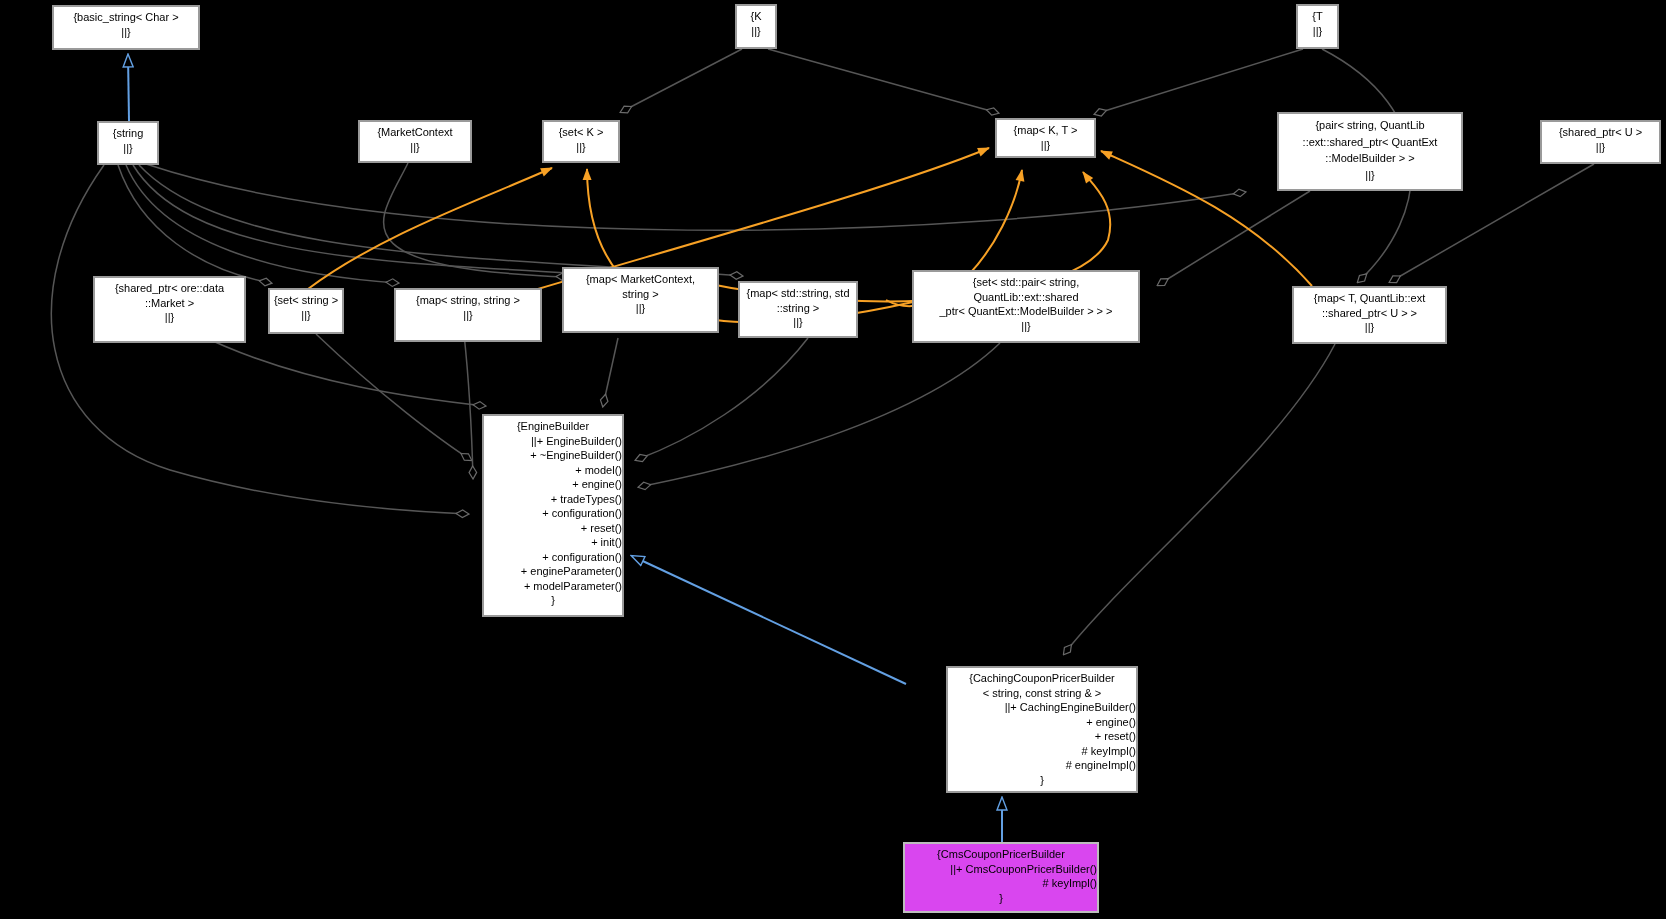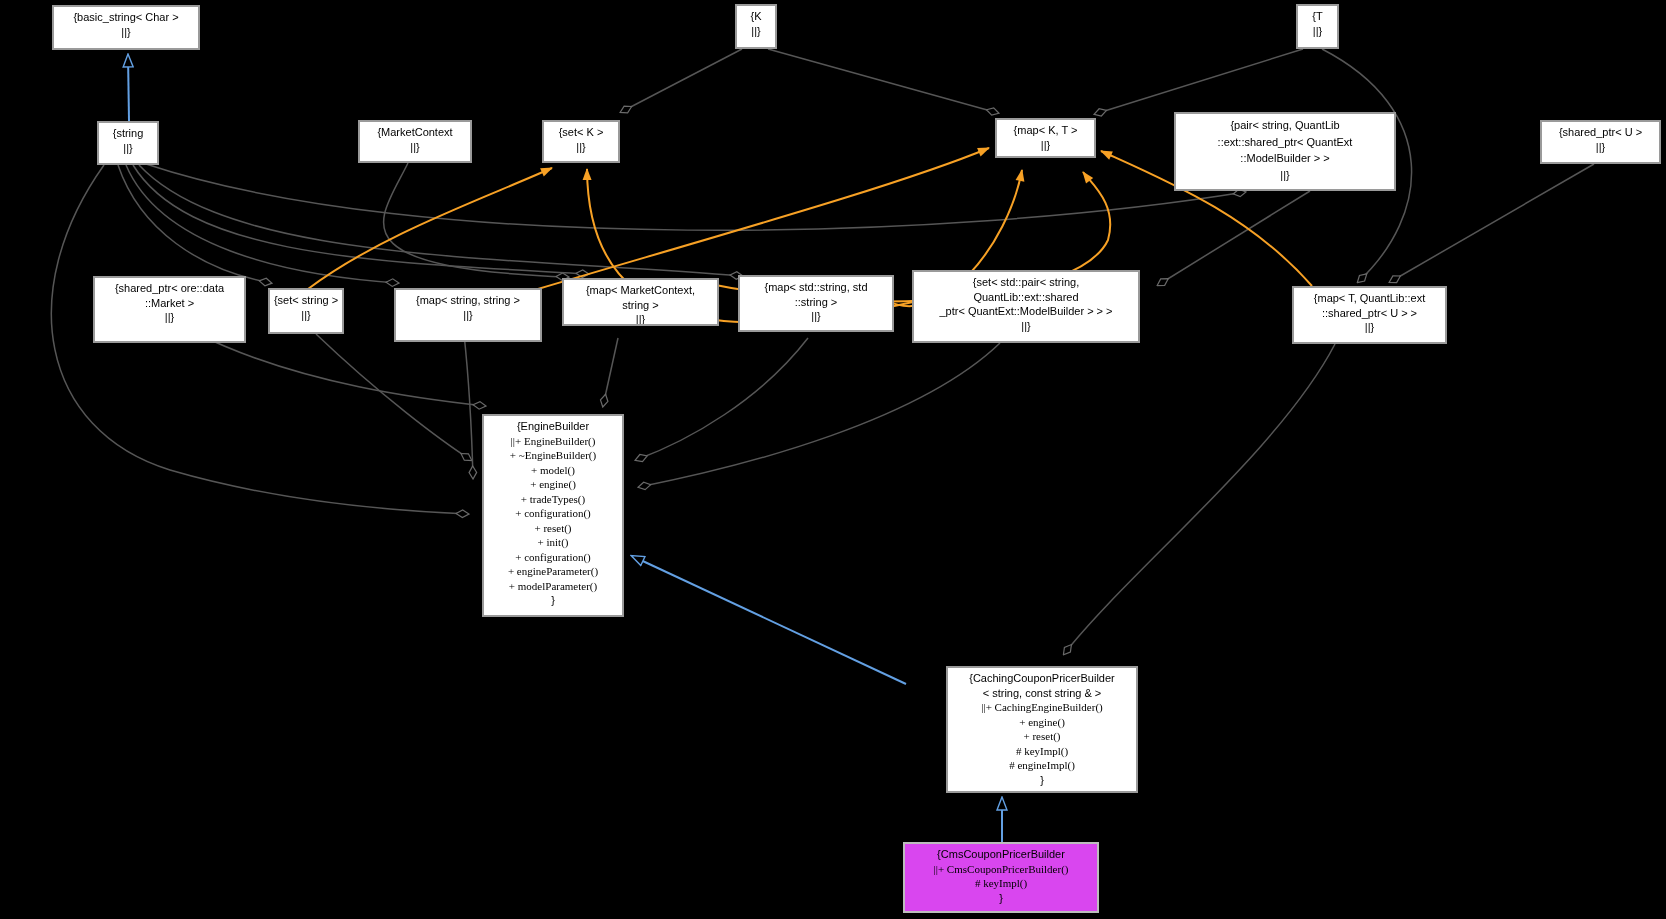--- a/index.html
+++ b/index.html
@@ -6,21 +6,21 @@
   #canvas{
     position:relative;width:1666px;height:919px;background:#000;overflow:hidden;
     font-family:"Liberation Sans","DejaVu Sans",sans-serif;
   }
   #edges{position:absolute;left:0;top:0;}
   .node{
     position:absolute;background:#ffffff;border:2px solid #9a9a9a;
     box-sizing:border-box;color:#000;font-size:11px;line-height:14.5px;
     text-align:center;padding:3px 0;white-space:nowrap;overflow:hidden;
   }
-  .node .m{text-align:center;font-family:Liberation Serif, serif;}
+  .node .m{text-align:right;}
   .node.hl{background:#d946ef;border-color:#bdbdbd;}
   .pairbox{line-height:16.5px;}
 </style>
 </head>
 <body>
 
 <div id="canvas">
 
   <svg id="edges" width="1666" height="919">
     <defs>
@@ -102,21 +102,21 @@
   <div class="node" style="left:542px;top:120px;width:78px;height:43px">
     <div>{set&lt; K &gt;</div>
     <div>||}</div>
   </div>
 
   <div class="node" style="left:995px;top:118px;width:101px;height:40px">
     <div>{map&lt; K, T &gt;</div>
     <div>||}</div>
   </div>
 
-  <div class="node pairbox" style="left:1174px;top:112px;width:222px;height:79px">
+  <div class="node pairbox" style="left:1277px;top:112px;width:186px;height:79px">
     <div>{pair&lt; string, QuantLib</div>
     <div>::ext::shared_ptr&lt; QuantExt</div>
     <div>::ModelBuilder &gt; &gt;</div>
     <div>||}</div>
   </div>
 
   <div class="node" style="left:1540px;top:120px;width:121px;height:44px">
     <div>{shared_ptr&lt; U &gt;</div>
     <div>||}</div>
   </div>
@@ -130,27 +130,27 @@
   <div class="node" style="left:268px;top:288px;width:76px;height:46px">
     <div>{set&lt; string &gt;</div>
     <div>||}</div>
   </div>
 
   <div class="node" style="left:394px;top:288px;width:148px;height:54px">
     <div>{map&lt; string, string &gt;</div>
     <div>||}</div>
   </div>
 
-  <div class="node" style="left:562px;top:278px;width:157px;height:48px">
+  <div class="node" style="left:562px;top:267px;width:157px;height:66px">
     <div>{map&lt; MarketContext,</div>
     <div>string &gt;</div>
     <div>||}</div>
   </div>
 
-  <div class="node" style="left:738px;top:275px;width:156px;height:57px">
+  <div class="node" style="left:738px;top:281px;width:120px;height:57px">
     <div>{map&lt; std::string, std</div>
     <div>::string &gt;</div>
     <div>||}</div>
   </div>
 
   <div class="node" style="left:912px;top:270px;width:228px;height:73px">
     <div>{set&lt; std::pair&lt; string,</div>
     <div>QuantLib::ext::shared</div>
     <div>_ptr&lt; QuantExt::ModelBuilder &gt; &gt; &gt;</div>
     <div>||}</div>

